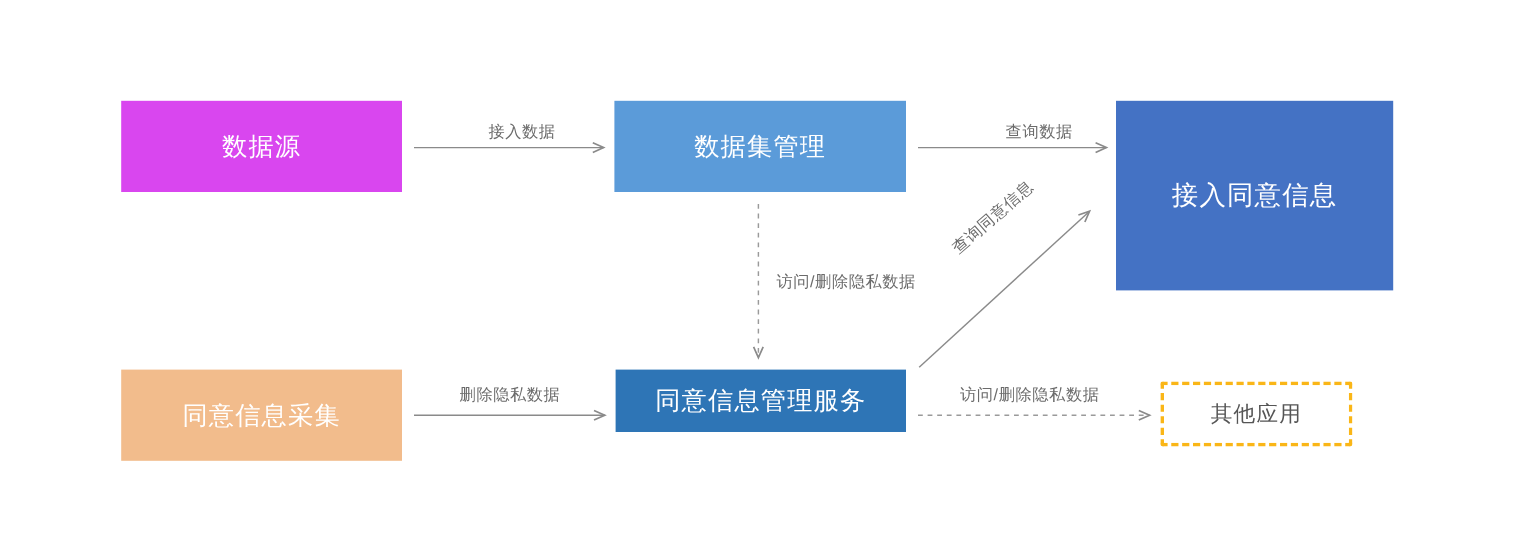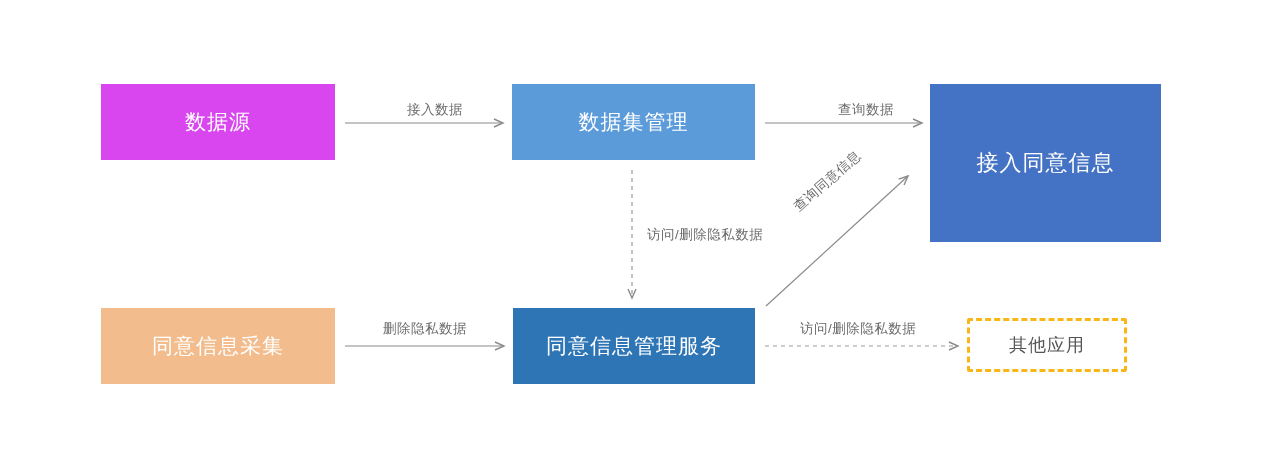--- a/index.html
+++ b/index.html
@@ -16,21 +16,21 @@
 
   
   #node-datasource{left:101px;top:84px;width:234px;height:76px;
     background:#d946ef;color:#ffffff;font-size:21px;}
   #node-dataset{left:512px;top:84px;width:243px;height:76px;
     background:#5B9BD9;color:#ffffff;font-size:21px;}
   #node-dataapp{left:930px;top:84px;width:231px;height:158px;
     background:#4472C4;color:#ffffff;font-size:22px;}
   #node-consentcollect{left:101px;top:308px;width:234px;height:76px;
     background:#F2BC8C;color:#ffffff;font-size:21px;align-items:center;}
-  #node-consentservice{left:513px;top:308px;width:242px;height:76px;
+  #node-consentservice{left:513px;top:308px;width:242px;height:52px;
     background:#2E75B6;color:#ffffff;font-size:21px;}
   #node-otherapp{left:967px;top:318px;width:160px;height:54px;
     background:#ffffff;color:#555555;font-size:18px;
     border:3px dashed #FAB617;border-radius:2px;}
 
   
   .edge-label{
     position:absolute;color:#6b6b6b;font-size:13.5px;white-space:nowrap;
     letter-spacing:0.5px;
   }

